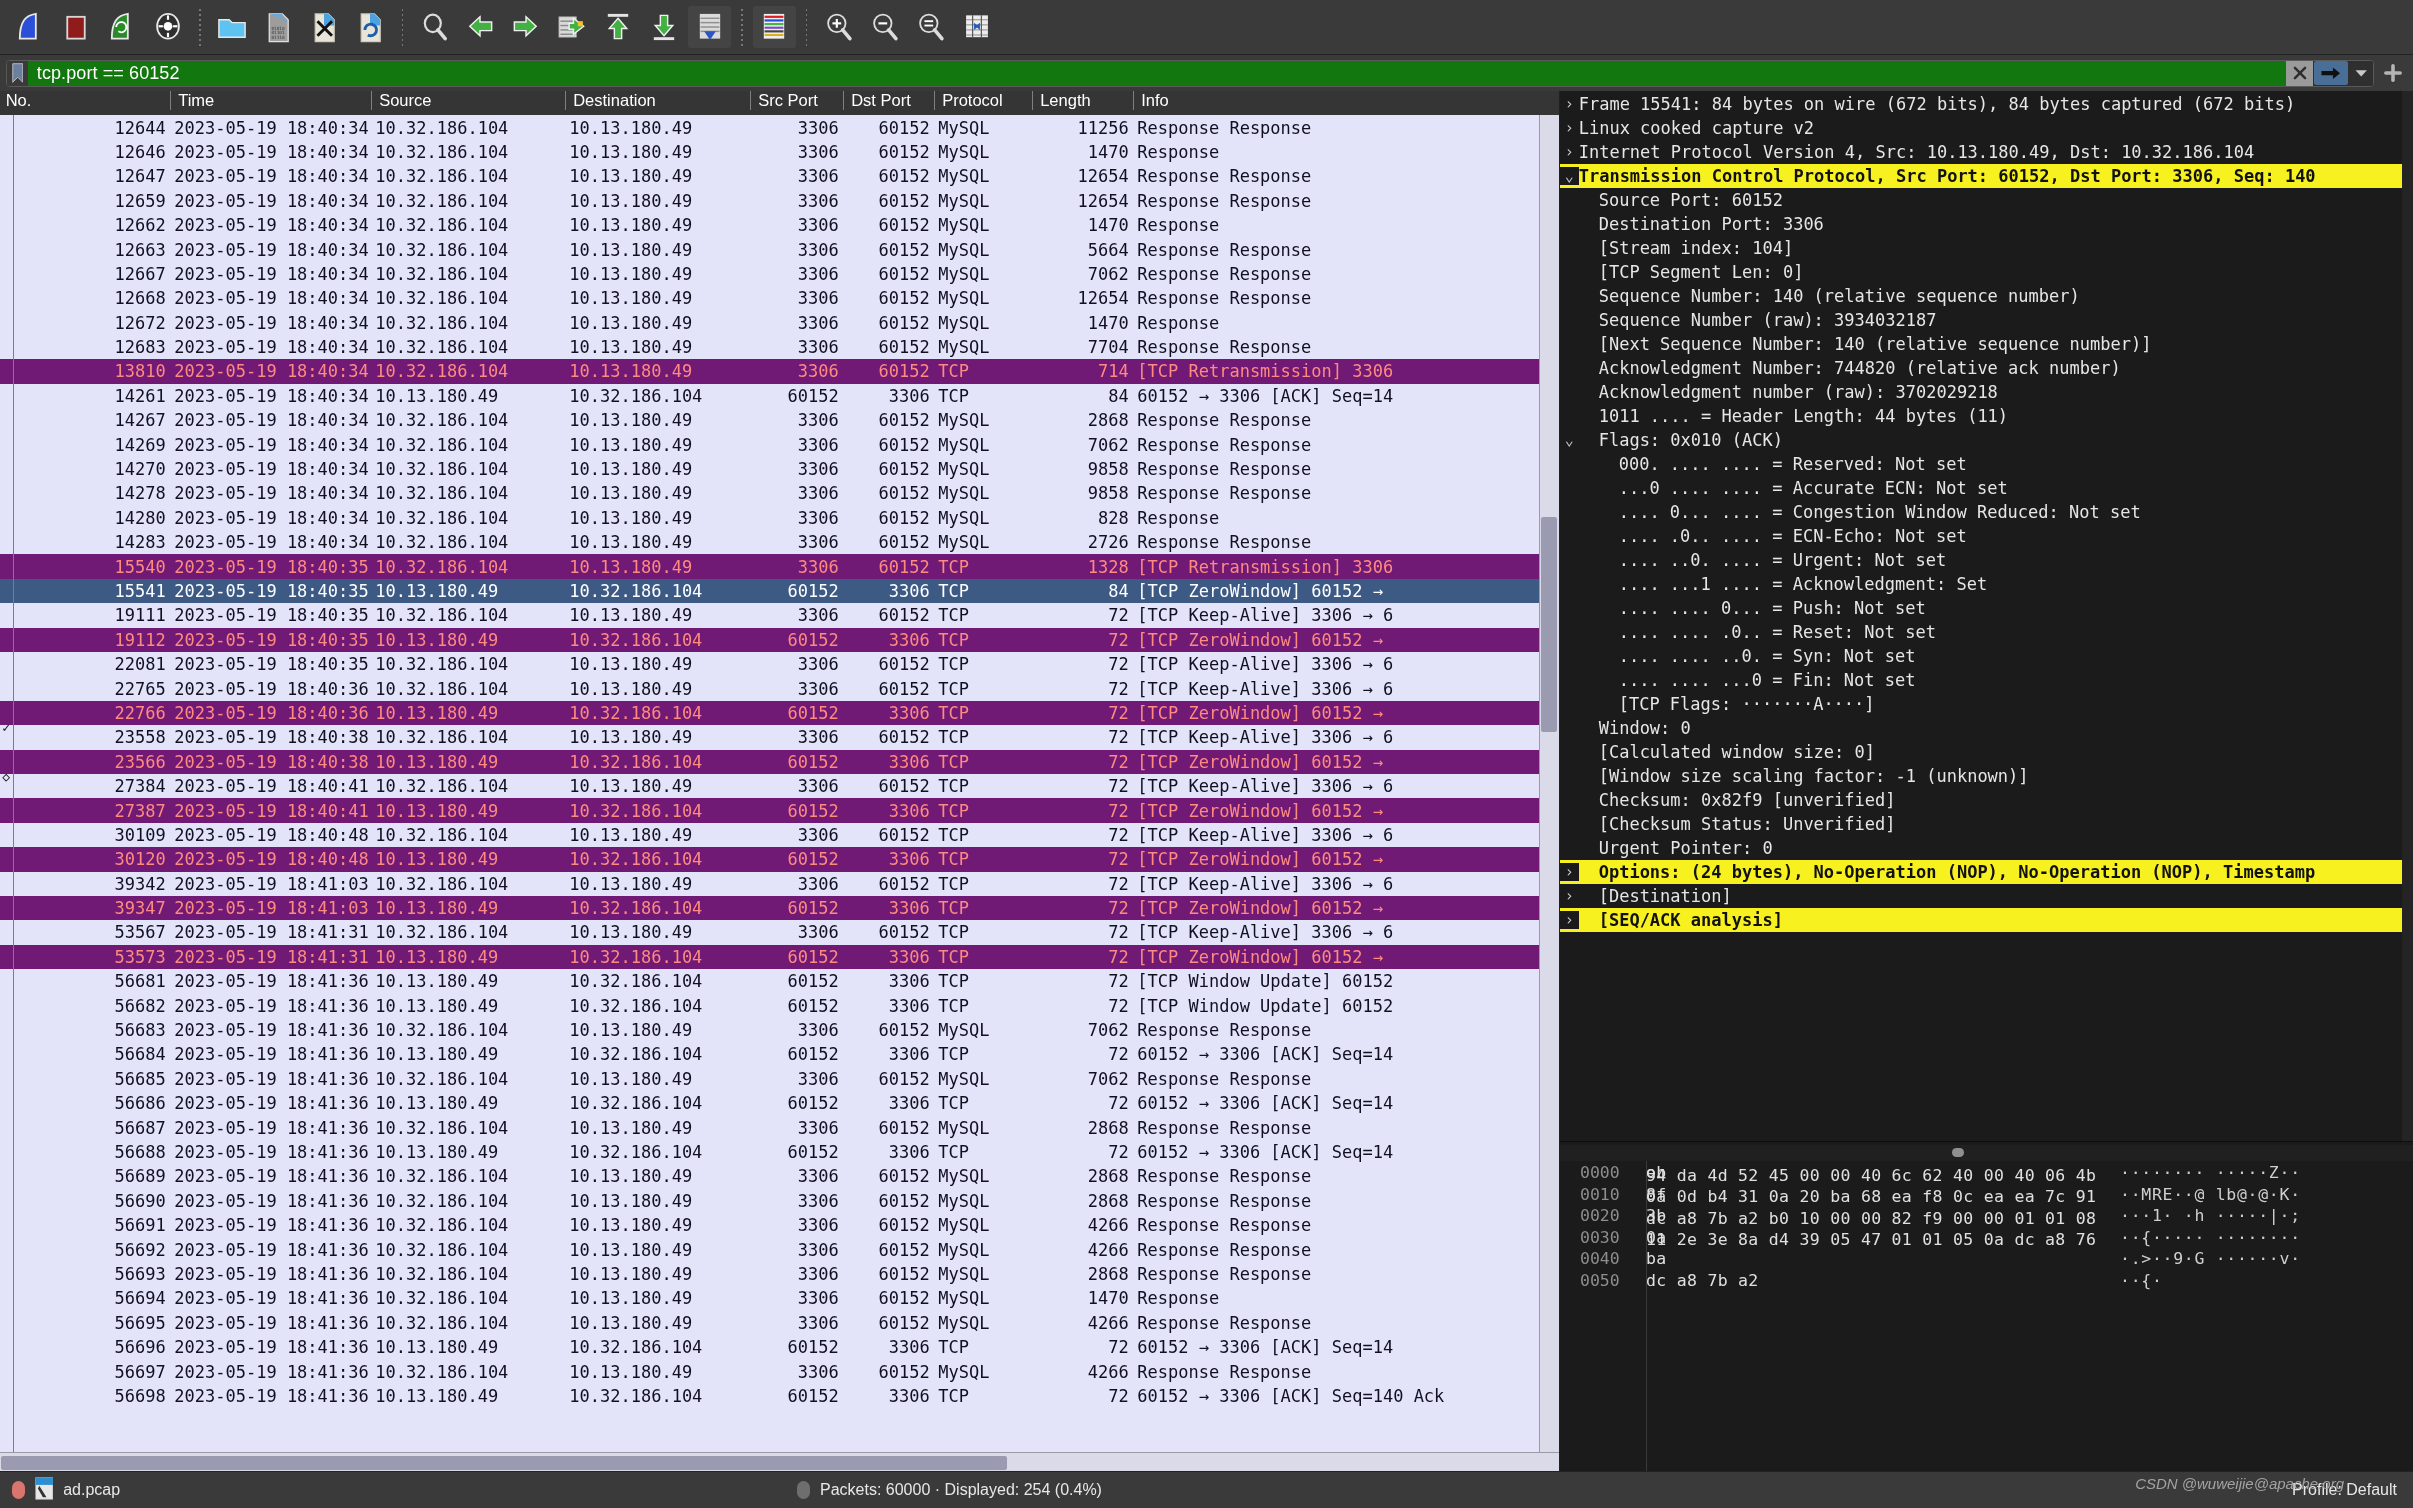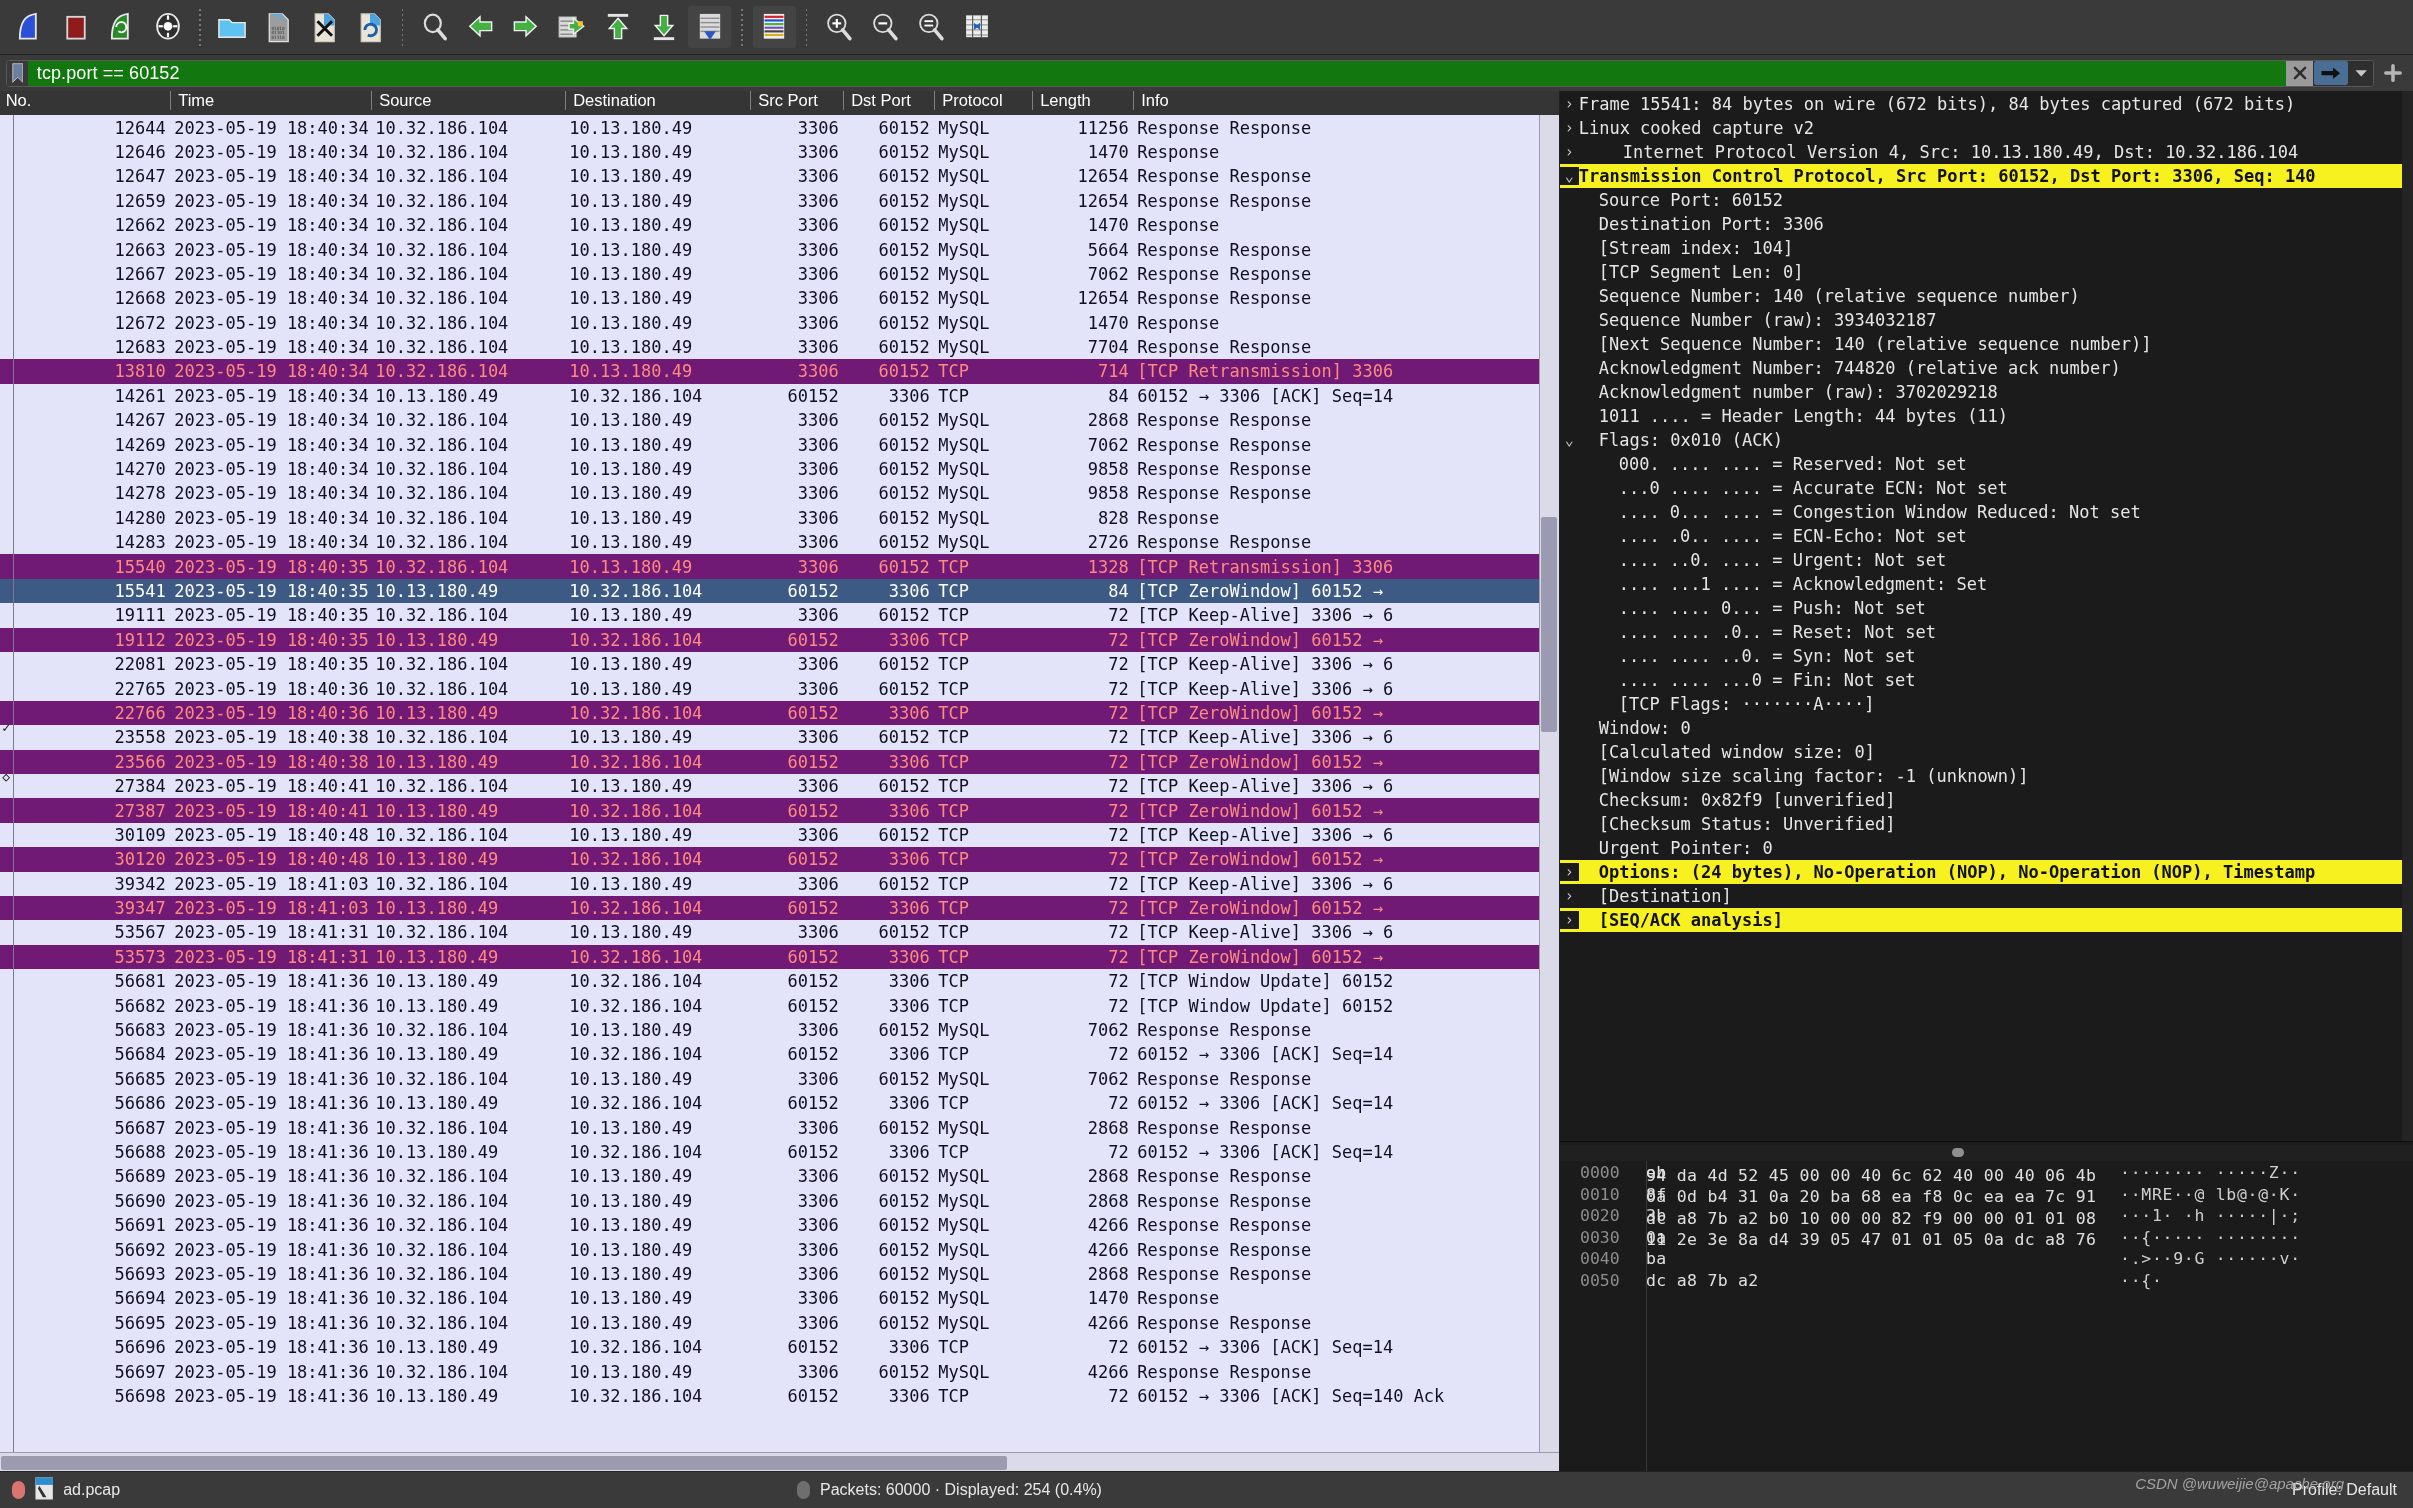--- a/index.html
+++ b/index.html
@@ -962,21 +962,21 @@
             <div class="drow">
               <span class="twisty">›</span>
               <span class="dtext" style="padding-left: 0px;">Frame 15541: 84 bytes on wire (672 bits), 84 bytes captured (672 bits)</span>
             </div>
             <div class="drow">
               <span class="twisty">›</span>
               <span class="dtext" style="padding-left: 0px;">Linux cooked capture v2</span>
             </div>
             <div class="drow">
               <span class="twisty">›</span>
-              <span class="dtext" style="padding-left: 0px; margin-left: 44px;">Internet Protocol Version 4, Src: 10.13.180.49, Dst: 10.32.186.104</span>
+              <span class="dtext" style="padding-left: 0px;">Internet Protocol Version 4, Src: 10.13.180.49, Dst: 10.32.186.104</span>
             </div>
             <div class="drow hl">
               <span class="twisty">⌄</span>
               <span class="dtext" style="padding-left: 0px;">Transmission Control Protocol, Src Port: 60152, Dst Port: 3306, Seq: 140</span>
             </div>
             <div class="drow">
               <span class="twisty"></span>
               <span class="dtext" style="padding-left: 20px;">Source Port: 60152</span>
             </div>
             <div class="drow">

